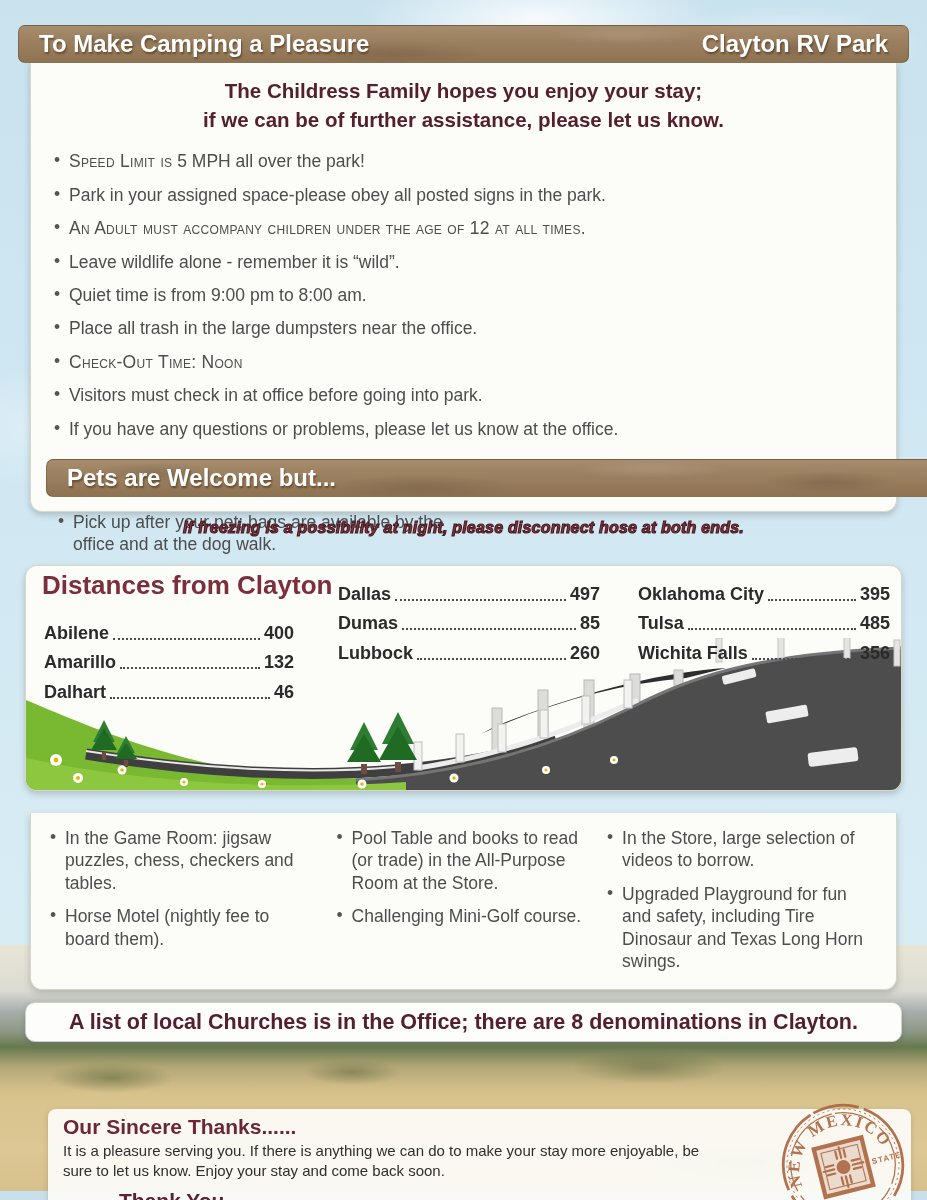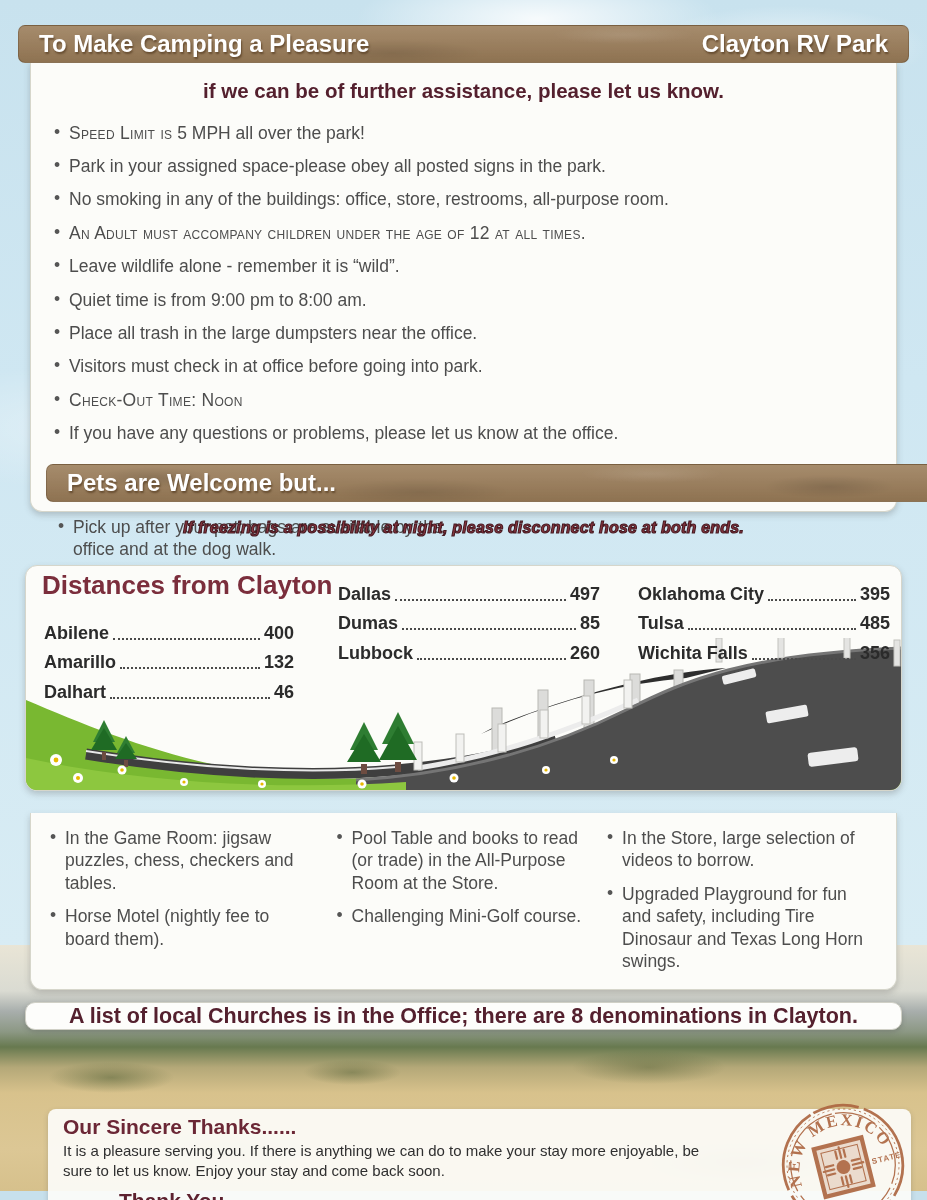--- a/index.html
+++ b/index.html
@@ -77,21 +77,21 @@
   .drow .lead{flex:1;border-bottom:2.5px dotted #4a4a4a;margin:0 4px 4px 4px;min-width:16px;}
 
   
   .panel3{position:absolute;left:25px;top:815px;width:877px;}
   .panel3 .plank{position:relative;left:-7px;width:891px;height:34px;justify-content:center;font-size:23px;}
   .panel3 .white-body{margin:-2px 5px 0 5px;padding:14px 18px 6px;min-height:143px;}
   .amen-grid{display:grid;grid-template-columns:1fr .94fr 1.02fr;column-gap:20px;}
   .amen-grid li{font-size:16.5px;margin-bottom:12px;}
 
   
-  .churches{position:absolute;left:25px;top:1002px;width:877px;height:28px;
+  .churches{position:absolute;left:25px;top:1002px;width:877px;height:40px;
     background:#fdfdfb;border:1px solid #d0d0c6;border-radius:10px;
     box-shadow:0 2px 5px rgba(80,80,80,.3);display:flex;align-items:center;justify-content:center;
     font-size:21.5px;font-weight:bold;color:#54202e;box-sizing:border-box;}
 
   
   .thanks{position:absolute;left:32px;top:1109px;width:863px;height:119px;
     background:rgba(252,252,249,.93);border-radius:8px;box-shadow:0 2px 5px rgba(80,80,80,.25);
     padding:6px 150px 6px 15px;box-sizing:border-box;margin-left:16px;}
   .thanks-title{color:#6b2735;font-weight:bold;font-size:21px;}
   .thanks-body{color:#2f2f2f;font-size:15px;line-height:1.35;margin-top:2px;max-width:640px;}
@@ -106,36 +106,36 @@
   <div class="bg-photo"></div>
   <div class="bg-bottom-strip"></div>
 
   <div class="panel1">
     <div class="plank">
       <span>To Make Camping a Pleasure</span>
       <span>Clayton RV Park</span>
     </div>
     <div class="white-body">
       <div class="intro">
+        <div>The Childress Family hopes you enjoy your stay;</div>
         <div>if we can be of further assistance, please let us know.</div>
       </div>
 
       <div class="rules-grid">
         <ul class="b">
           <li><span class="smallcaps">Speed Limit is</span><span> 5 MPH all over the park!</span></li>
           <li><span class="smallcaps"></span><span>Park in your assigned space-please obey all posted signs in the park.</span></li>
-          <li><span class="smallcaps"></span><span>No smoking in any of the buildings: office, store, restrooms, all-purpose room.</span></li>
           <li><span class="smallcaps">An Adult must accompany children under the age of 12 at all times.</span><span></span></li>
           <li><span class="smallcaps"></span><span>Leave wildlife alone - remember it is “wild”.</span></li>
         </ul>
         <ul class="b">
           <li><span class="smallcaps"></span><span>Quiet time is from 9:00 pm to 8:00 am.</span></li>
           <li><span class="smallcaps"></span><span>Place all trash in the large dumpsters near the office.</span></li>
+          <li><span class="smallcaps">Check-Out Time: Noon</span><span></span></li>
           <li><span class="smallcaps"></span><span>Visitors must check in at office before going into park.</span></li>
-          <li><span class="smallcaps">Check-Out Time: Noon</span><span></span></li>
           <li><span class="smallcaps"></span><span>If you have any questions or problems, please let us know at the office.</span></li>
         </ul>
       </div>
 
       <div class="plank pets-plank">
         <span>Pets are Welcome but...</span>
       </div>
       <div class="pets-grid">
         <ul class="b">
           <li>Pick up after your pet; bags are available by the office and at the dog walk.</li>

